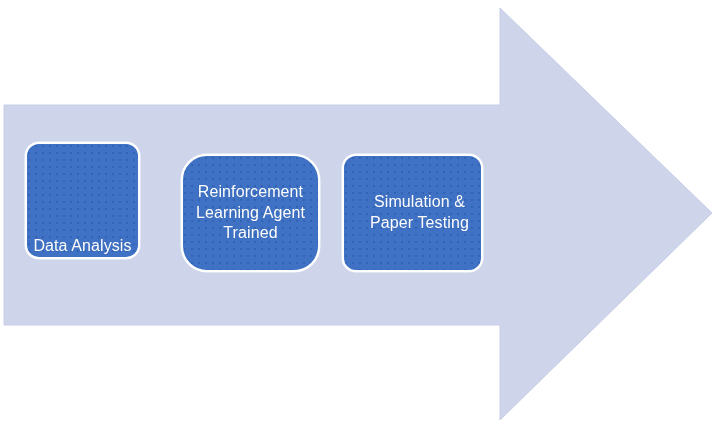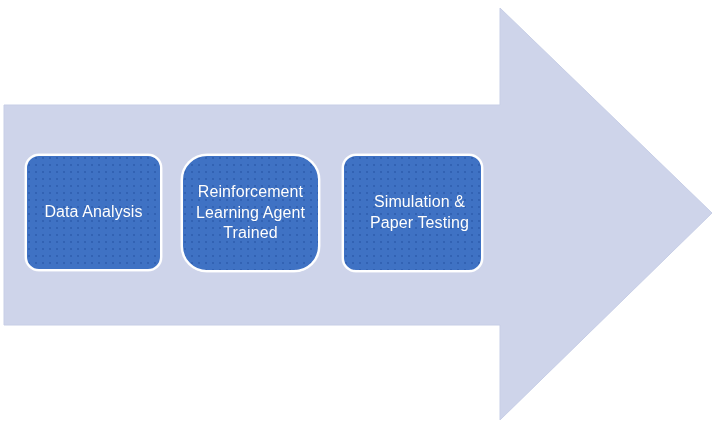--- a/index.html
+++ b/index.html
@@ -51,21 +51,21 @@
     font-family: "Liberation Sans", sans-serif;
     font-size: 16px;
     font-weight: 400;
     line-height: 1.30;
     letter-spacing: 0.1px;
     padding: 0 6px;
     white-space: pre-line;
     text-shadow: 0 0 1px rgba(0,0,0,0.12);
   }
 
-  #stage-box-0 { left: 25px;  top: 154px; width: 137px; height: 117px; }
+  #stage-box-0 { left: 25px;  top: 142px; width: 115px; height: 117px; align-items: flex-end; }
   #stage-box-1 { left: 181px; top: 154px; width: 139px; height: 118px; border-radius: 26px; }
   #stage-box-2 { left: 342px; top: 154px; width: 141px; height: 118px; padding-left: 14px; }
   #stage-box-3 { left: 501px; top: 153px; width: 138px; height: 117px; }
 </style>
 </head>
 <body>
 
 <div id="diagram-canvas">
 
   <svg id="arrow-svg" viewBox="0 0 720 427" xmlns="http://www.w3.org/2000/svg" aria-hidden="true">

